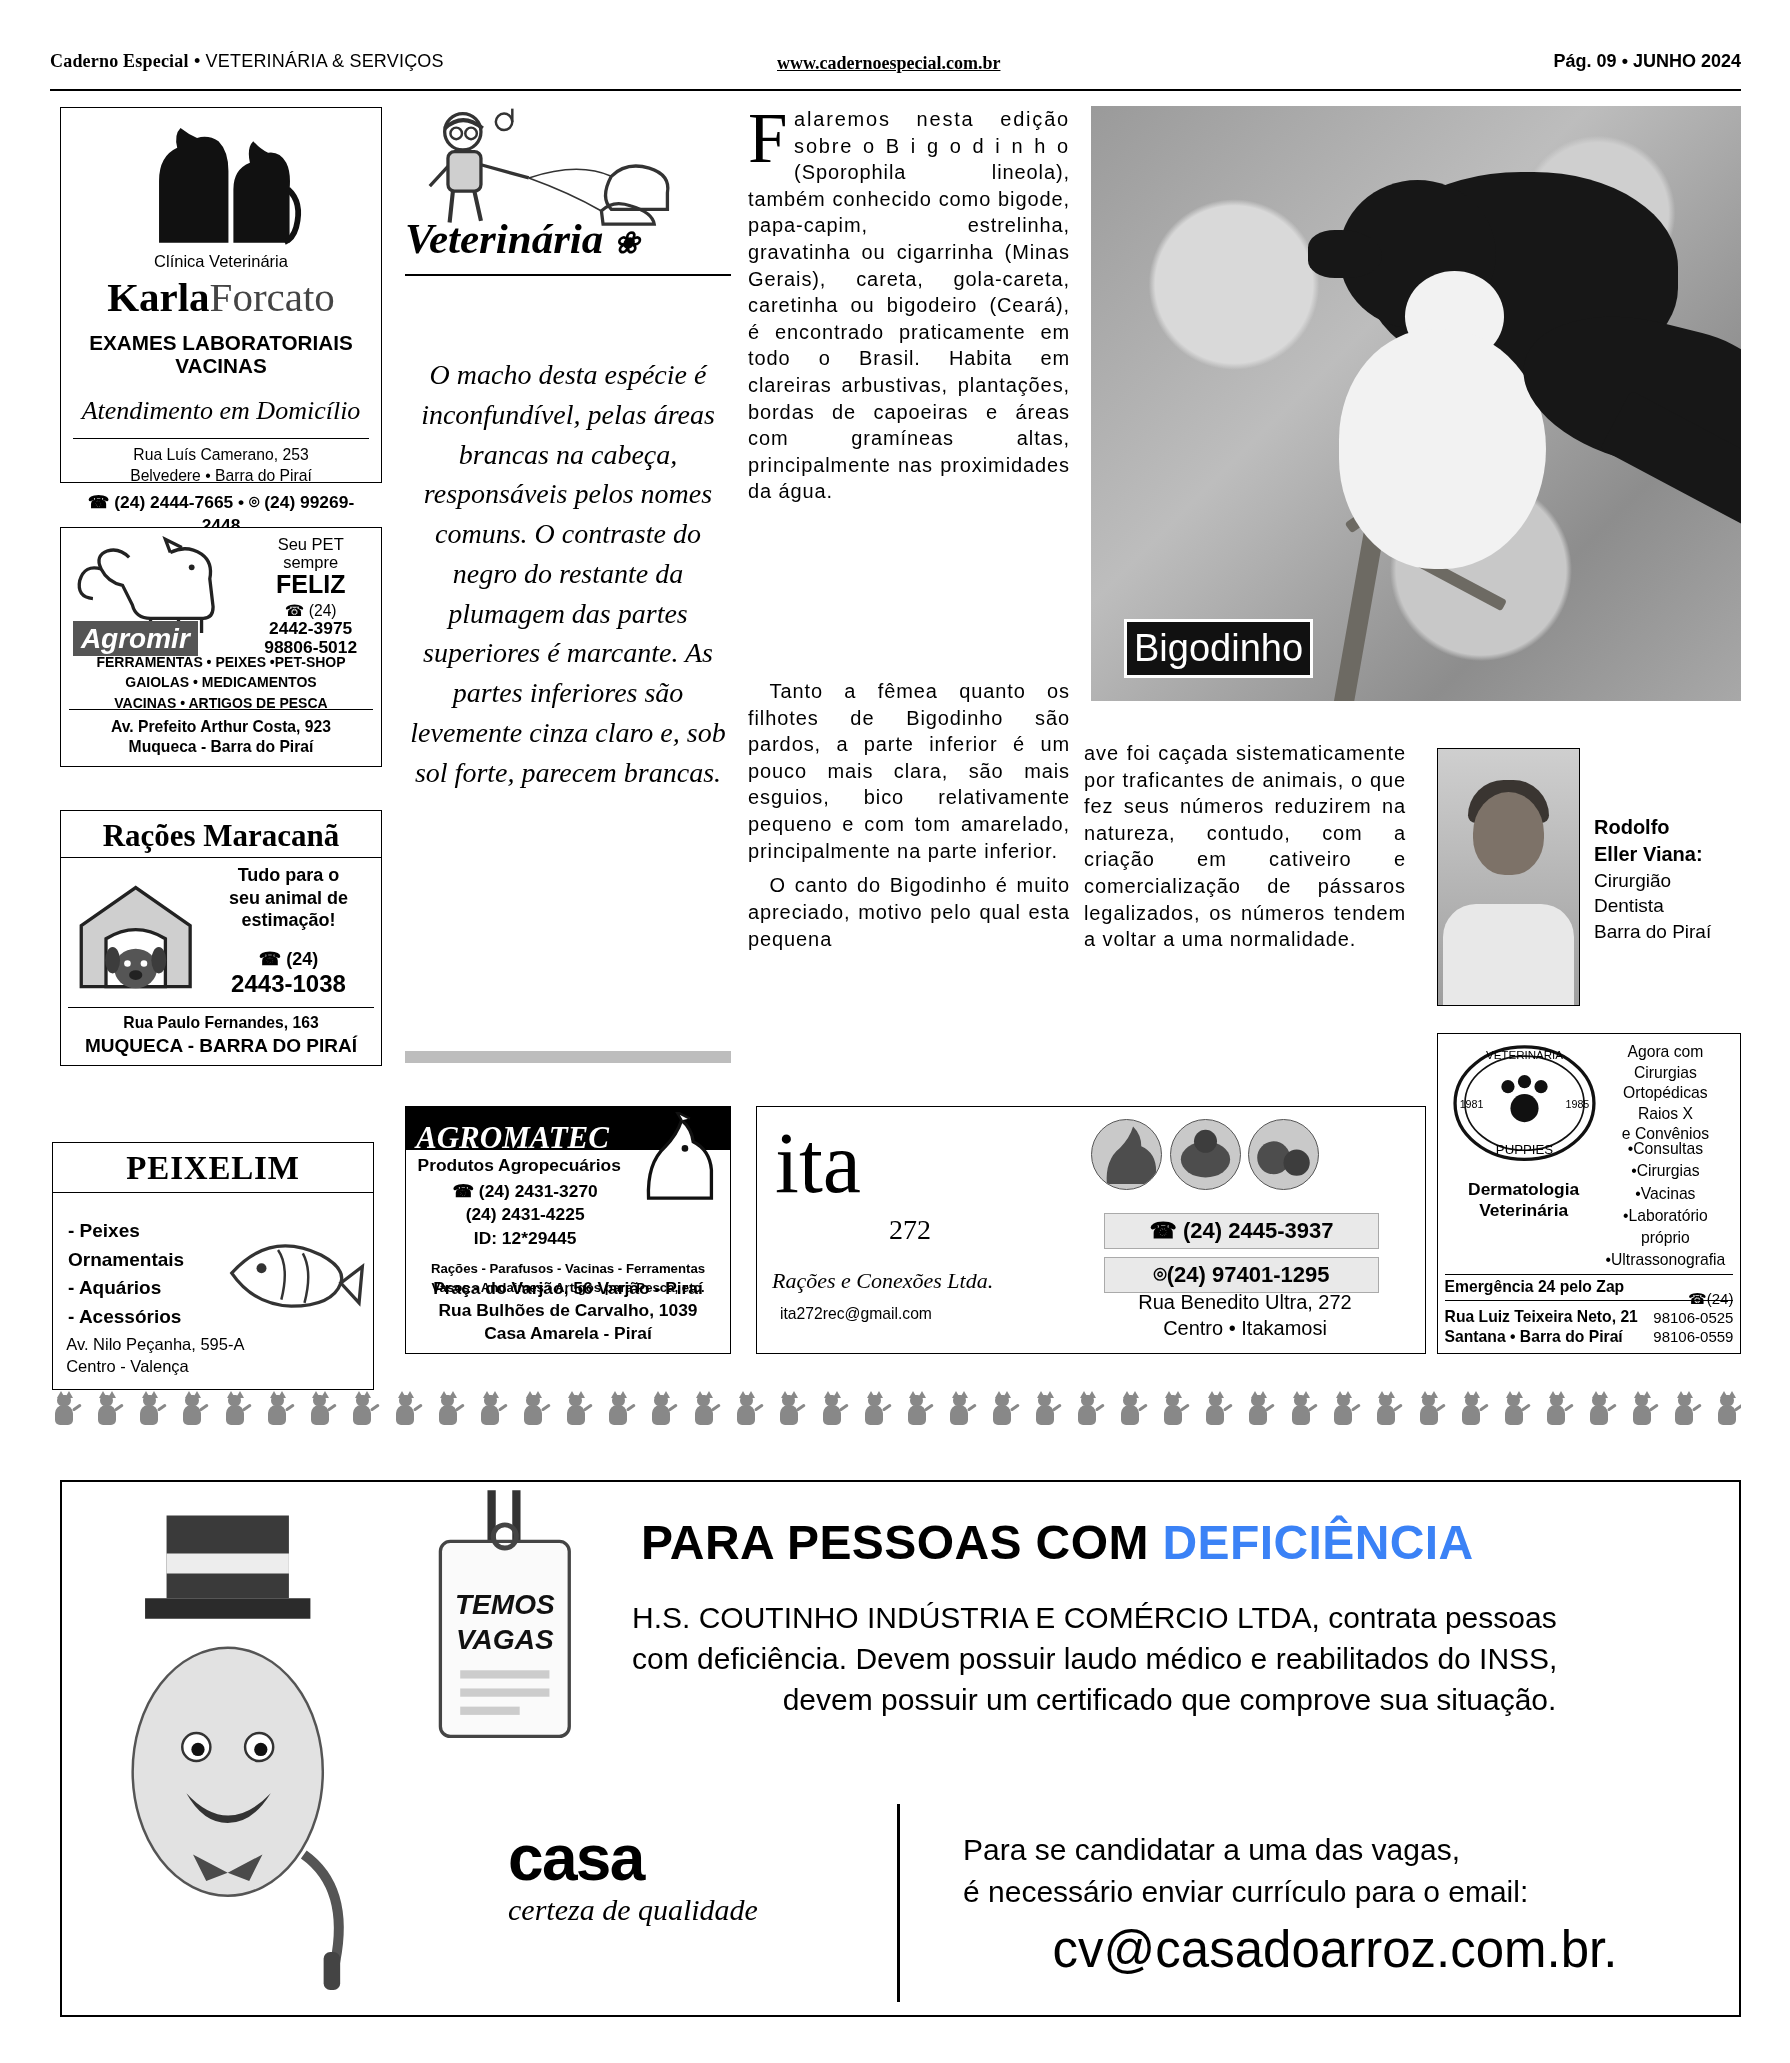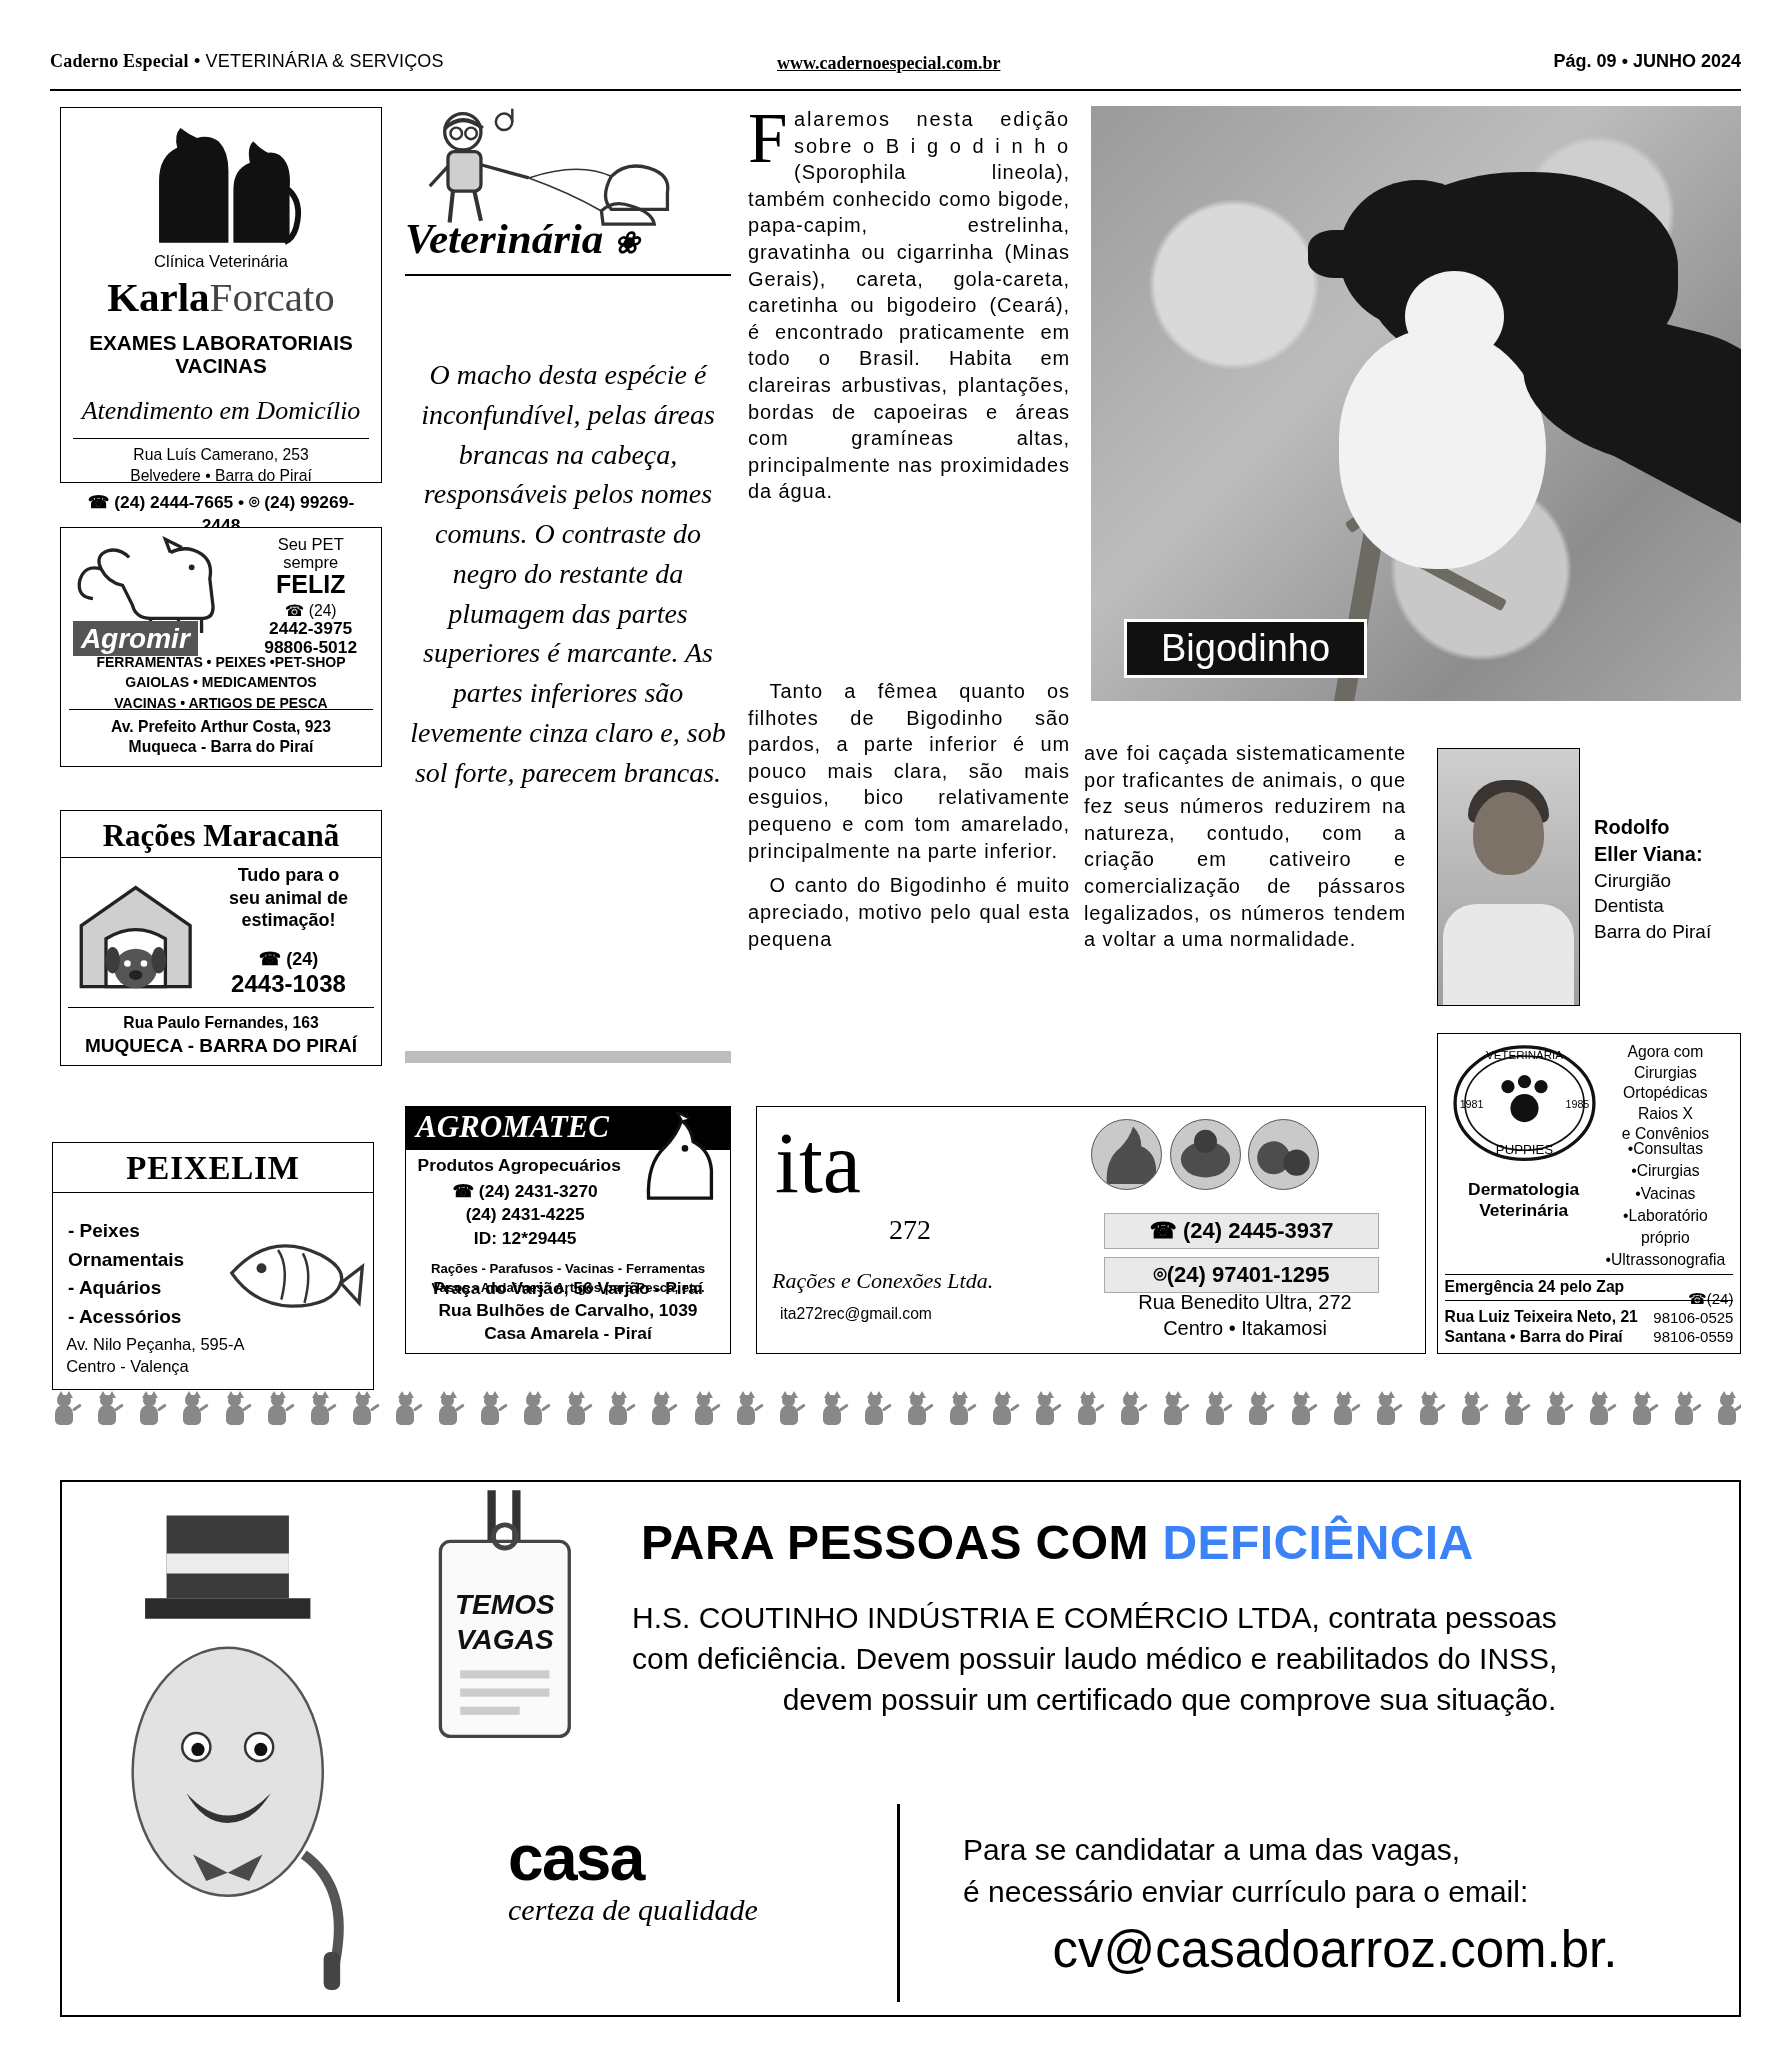--- a/index.html
+++ b/index.html
@@ -58,21 +58,21 @@
 
   
   #vet-head{position:absolute;left:405px;top:107px;width:326px;height:174px;}
   .vet-word{position:absolute;left:0;bottom:18px;font-family:"Liberation Serif",serif;font-style:italic;font-weight:bold;font-size:43px;}
   .vet-rule{position:absolute;left:0;right:0;bottom:5px;height:2.5px;background:#000;}
   #lead{position:absolute;left:405px;top:355px;width:326px;font-family:"Liberation Serif",serif;font-style:italic;font-size:28px;line-height:1.42;text-align:center;}
   #lead-rule{position:absolute;left:405px;top:1051px;width:326px;height:11.6px;background:#bdbdbd;}
 
   #ad-agromatec{left:405px;top:1106px;width:326px;height:248px;}
   .agm-band{position:absolute;left:0;top:0;right:0;height:43px;background:#000;}
-  .agm-name{position:absolute;left:10px;top:2px;font-family:"Liberation Serif",serif;font-style:italic;font-weight:bold;font-size:31px;color:#fff;}
+  .agm-name{position:absolute;left:10px;top:13px;font-family:"Liberation Serif",serif;font-style:italic;font-weight:bold;font-size:31px;color:#fff;}
   .agm-horse{position:absolute;right:6.6px;top:5px;width:91px;height:91px;}
   .agm-sub{position:absolute;left:11.6px;top:48px;font-size:17.4px;font-weight:bold;}
   .agm-tels{position:absolute;left:11.6px;top:73px;font-size:17.4px;font-weight:bold;line-height:1.35;text-align:center;width:215px;}
   .agm-items{position:absolute;left:6.6px;right:6.6px;top:152px;text-align:center;font-size:13.2px;font-weight:bold;line-height:1.45;}
   .agm-addr{position:absolute;left:6.6px;right:6.6px;bottom:8.3px;text-align:center;font-size:17.4px;font-weight:bold;line-height:1.3;}
 
   
   .artcol{position:absolute;font-family:"Liberation Sans",sans-serif;font-size:20px;line-height:1.33;text-align:justify;}
   #art-c1{left:748px;top:106px;width:322px;}
   #art-c2{left:748px;top:678px;width:322px;}
@@ -85,21 +85,21 @@
   
   #photo{position:absolute;left:1091px;top:106px;width:650px;height:595px;overflow:hidden;background:#777;}
   .ph-bg{position:absolute;inset:0;background:
      radial-gradient(circle at 22% 30%, #d9d9d9 0 12%, rgba(217,217,217,0) 13%),
      radial-gradient(circle at 78% 18%, #cfcfcf 0 10%, rgba(207,207,207,0) 11%),
      radial-gradient(circle at 60% 78%, #c8c8c8 0 14%, rgba(200,200,200,0) 15%),
      linear-gradient(135deg,#9a9a9a 0%,#bdbdbd 40%,#8d8d8d 75%,#a8a8a8 100%);}
   .branch{position:absolute;background:#6d6a63;border-radius:3.3px;}
   .bird-body{position:absolute;background:#171717;border-radius:50% 46% 44% 50%;}
   .bird-white{position:absolute;background:#f2f2f2;border-radius:50%;}
-  .cap-badge{position:absolute;left:33px;bottom:23px;background:#111;color:#fff;border:3.3px solid #fff;padding:5px 34px;font-size:38px;font-family:"Liberation Sans",sans-serif;}
+  .cap-badge{position:absolute;left:33px;bottom:23px;background:#111;color:#fff;border:3.3px solid #fff;padding:5px 7px;font-size:38px;font-family:"Liberation Sans",sans-serif;}
 
   
   #doctor{position:absolute;left:1437px;top:748px;width:304px;height:256px;padding-left:36px;}
   .doc-photo{position:absolute;left:0;top:0;width:141px;height:256px;border:1.7px solid #000;background:linear-gradient(180deg,#cfcfcf,#9e9e9e);overflow:hidden;}
   .doc-head{position:absolute;left:35px;top:43px;width:71px;height:83px;border-radius:50% 50% 45% 45%;background:#7d7268;}
   .doc-hair{position:absolute;left:30px;top:31px;width:81px;height:43px;border-radius:40px 40px 8.3px 8.3px;background:#3a3531;}
   .doc-shirt{position:absolute;left:5px;top:155px;width:131px;height:101px;background:#e8e8e8;border-radius:33px 33px 0 0;}
   .doc-text{position:absolute;left:157px;top:66px;font-size:19px;line-height:1.34;}
   .doc-text b{font-size:20px;}
 

